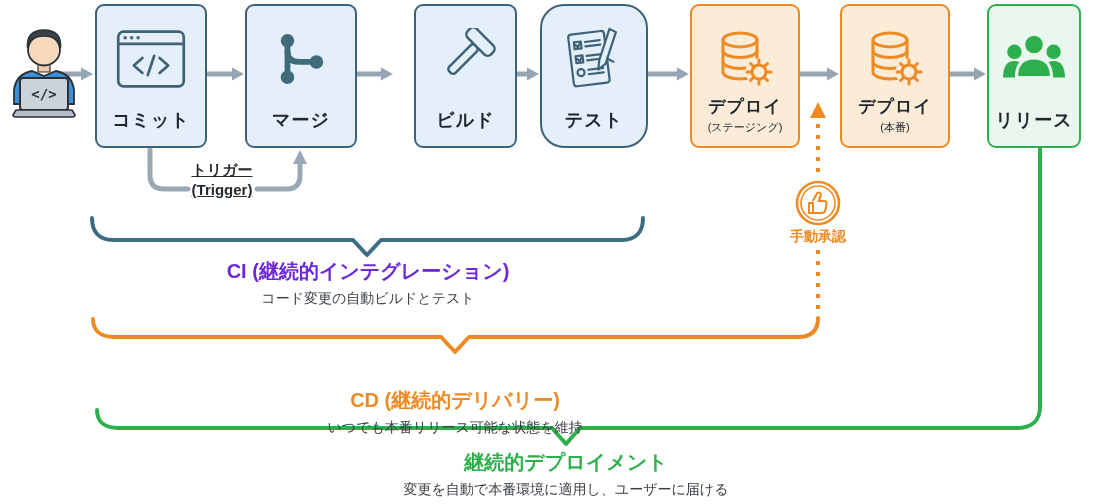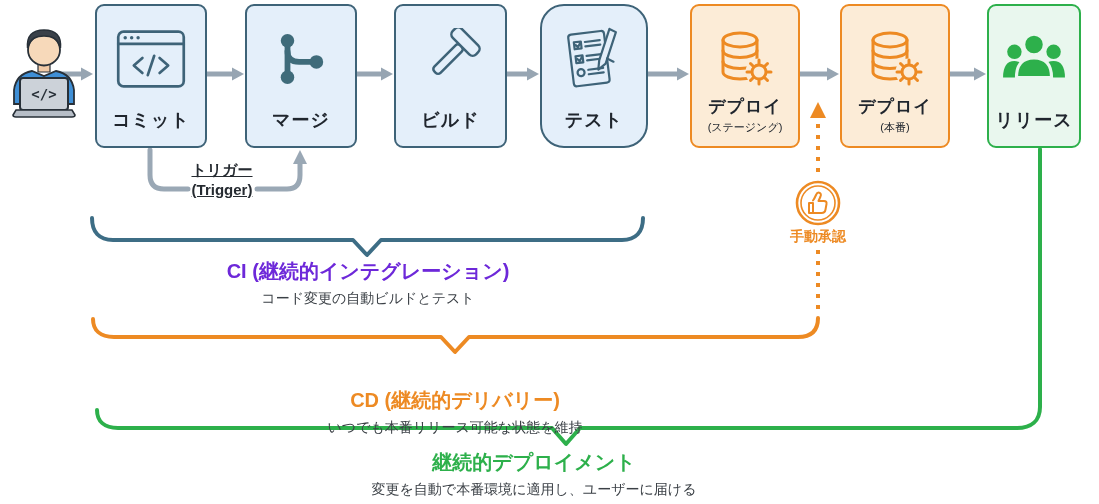--- a/index.html
+++ b/index.html
@@ -37,21 +37,21 @@
     position:absolute;left:818px;top:228px;transform:translateX(-50%);z-index:3;
     font-size:14px;font-weight:700;color:#ed8a23;white-space:nowrap;
   }
   .stage{position:absolute;transform:translateX(-50%);text-align:center;z-index:3;white-space:nowrap;}
   .stage-title{font-size:20px;font-weight:700;}
   .stage-sub{font-size:14px;color:#3b4046;margin-top:5px;}
   .stage.ci{left:368px;top:258px;}
   .stage.ci .stage-title{color:#6d28d9;}
   .stage.cd{left:455px;top:355px;}
   .stage.cd .stage-title{color:#ed8a23;margin-top:32px;}
-  .stage.cdep{left:534px;top:449px;font-family:Liberation Mono, monospace;}
+  .stage.cdep{left:566px;top:449px;font-family:Liberation Mono, monospace;}
   .stage.cdep .stage-title{color:#2db04b;}
 </style>
 </head>
 <body>
 
 <div class="canvas">
 
   <svg class="overlay" width="1099" height="504" viewBox="0 0 1099 504">
 
     <g stroke="#97a5b2" fill="#97a5b2" stroke-width="5">
@@ -149,21 +149,21 @@
           <path d="M14 20 Q14 31 26 31 L44 31"></path>
         </g>
         <circle cx="14" cy="9" r="7" fill="#3f6b7a"></circle>
         <circle cx="14" cy="47" r="7" fill="#3f6b7a"></circle>
         <circle cx="44" cy="31" r="7" fill="#3f6b7a"></circle>
       </svg>
     </div>
     <div class="label">マージ</div>
   </div>
 
-  <div class="node blue" style="left:394px;width:113px;">
+  <div class="node blue" style="left:414px;width:103px;">
     <div class="iconwrap">
       <svg width="62" height="62" viewBox="0 0 64 64" fill="none" stroke="#3e6378" stroke-width="2.6" stroke-linecap="round" stroke-linejoin="round">
         <g transform="translate(36,25) rotate(45)">
           <rect x="-4.5" y="-9" width="9" height="38" rx="3.5" fill="#e4effa"></rect>
           <rect x="-17" y="-22" width="34" height="13" rx="5" fill="#e4effa"></rect>
         </g>
       </svg>
     </div>
     <div class="label">ビルド</div>
   </div>

